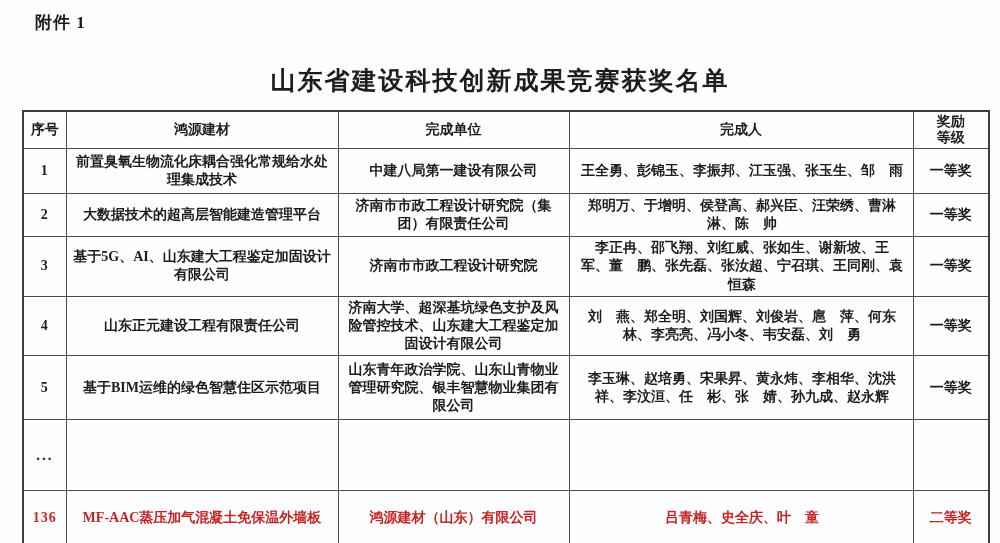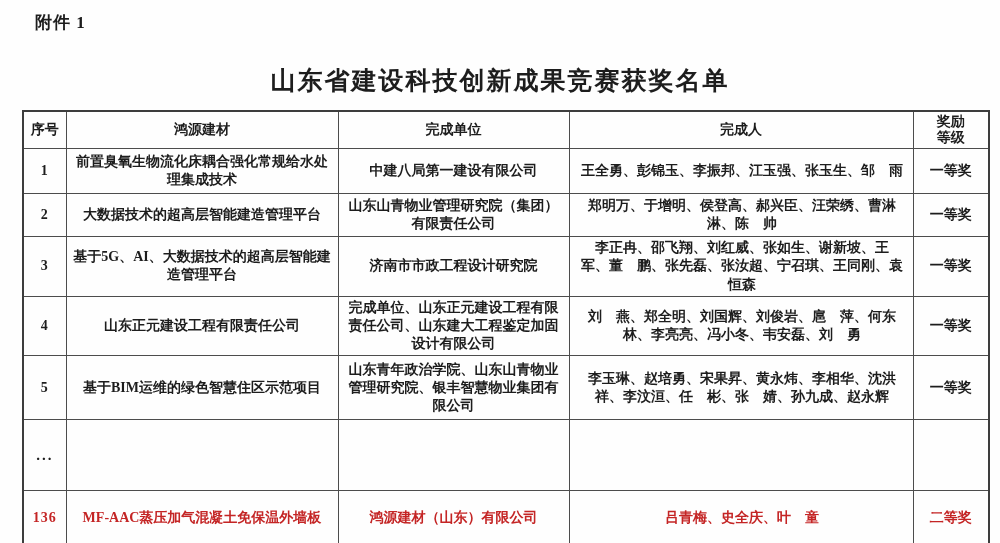--- a/index.html
+++ b/index.html
@@ -69,35 +69,35 @@
     <tr class="h40">
       <td class="c-index">1</td>
       <td class="c-achv">前置臭氧生物流化床耦合强化常规给水处理集成技术</td>
       <td class="c-org">中建八局第一建设有限公司</td>
       <td class="c-people">王全勇、彭锦玉、李振邦、江玉强、张玉生、邹　雨</td>
       <td class="c-award">一等奖</td>
     </tr>
     <tr class="h38">
       <td class="c-index">2</td>
       <td class="c-achv">大数据技术的超高层智能建造管理平台</td>
-      <td class="c-org">山东山青物业管理研究院（集团）有限责任公司</td>
+      <td class="c-org">济南市市政工程设计研究院（集团）有限责任公司</td>
       <td class="c-people">郑明万、于增明、侯登高、郝兴臣、汪荣绣、曹淋淋、陈　帅</td>
       <td class="c-award">一等奖</td>
     </tr>
     <tr class="h38">
       <td class="c-index">3</td>
-      <td class="c-achv">基于5G、AI、大数据技术的超高层智能建造管理平台</td>
+      <td class="c-achv">基于5G、AI、山东建大工程鉴定加固设计有限公司</td>
       <td class="c-org">济南市市政工程设计研究院</td>
       <td class="c-people">李正冉、邵飞翔、刘红威、张如生、谢新坡、王　军、董　鹏、张先磊、张汝超、宁召琪、王同刚、袁恒森</td>
       <td class="c-award">一等奖</td>
     </tr>
     <tr class="h54">
       <td class="c-index">4</td>
       <td class="c-achv">山东正元建设工程有限责任公司</td>
-      <td class="c-org">完成单位、山东正元建设工程有限责任公司、山东建大工程鉴定加固设计有限公司</td>
+      <td class="c-org">济南大学、超深基坑绿色支护及风险管控技术、山东建大工程鉴定加固设计有限公司</td>
       <td class="c-people">刘　燕、郑全明、刘国辉、刘俊岩、扈　萍、何东林、李亮亮、冯小冬、韦安磊、刘　勇</td>
       <td class="c-award">一等奖</td>
     </tr>
     <tr class="h59">
       <td class="c-index">5</td>
       <td class="c-achv">基于BIM运维的绿色智慧住区示范项目</td>
       <td class="c-org">山东青年政治学院、山东山青物业管理研究院、银丰智慧物业集团有限公司</td>
       <td class="c-people">李玉琳、赵培勇、宋果昇、黄永炜、李相华、沈洪祥、李汶洹、任　彬、张　婧、孙九成、赵永辉</td>
       <td class="c-award">一等奖</td>
     </tr>

